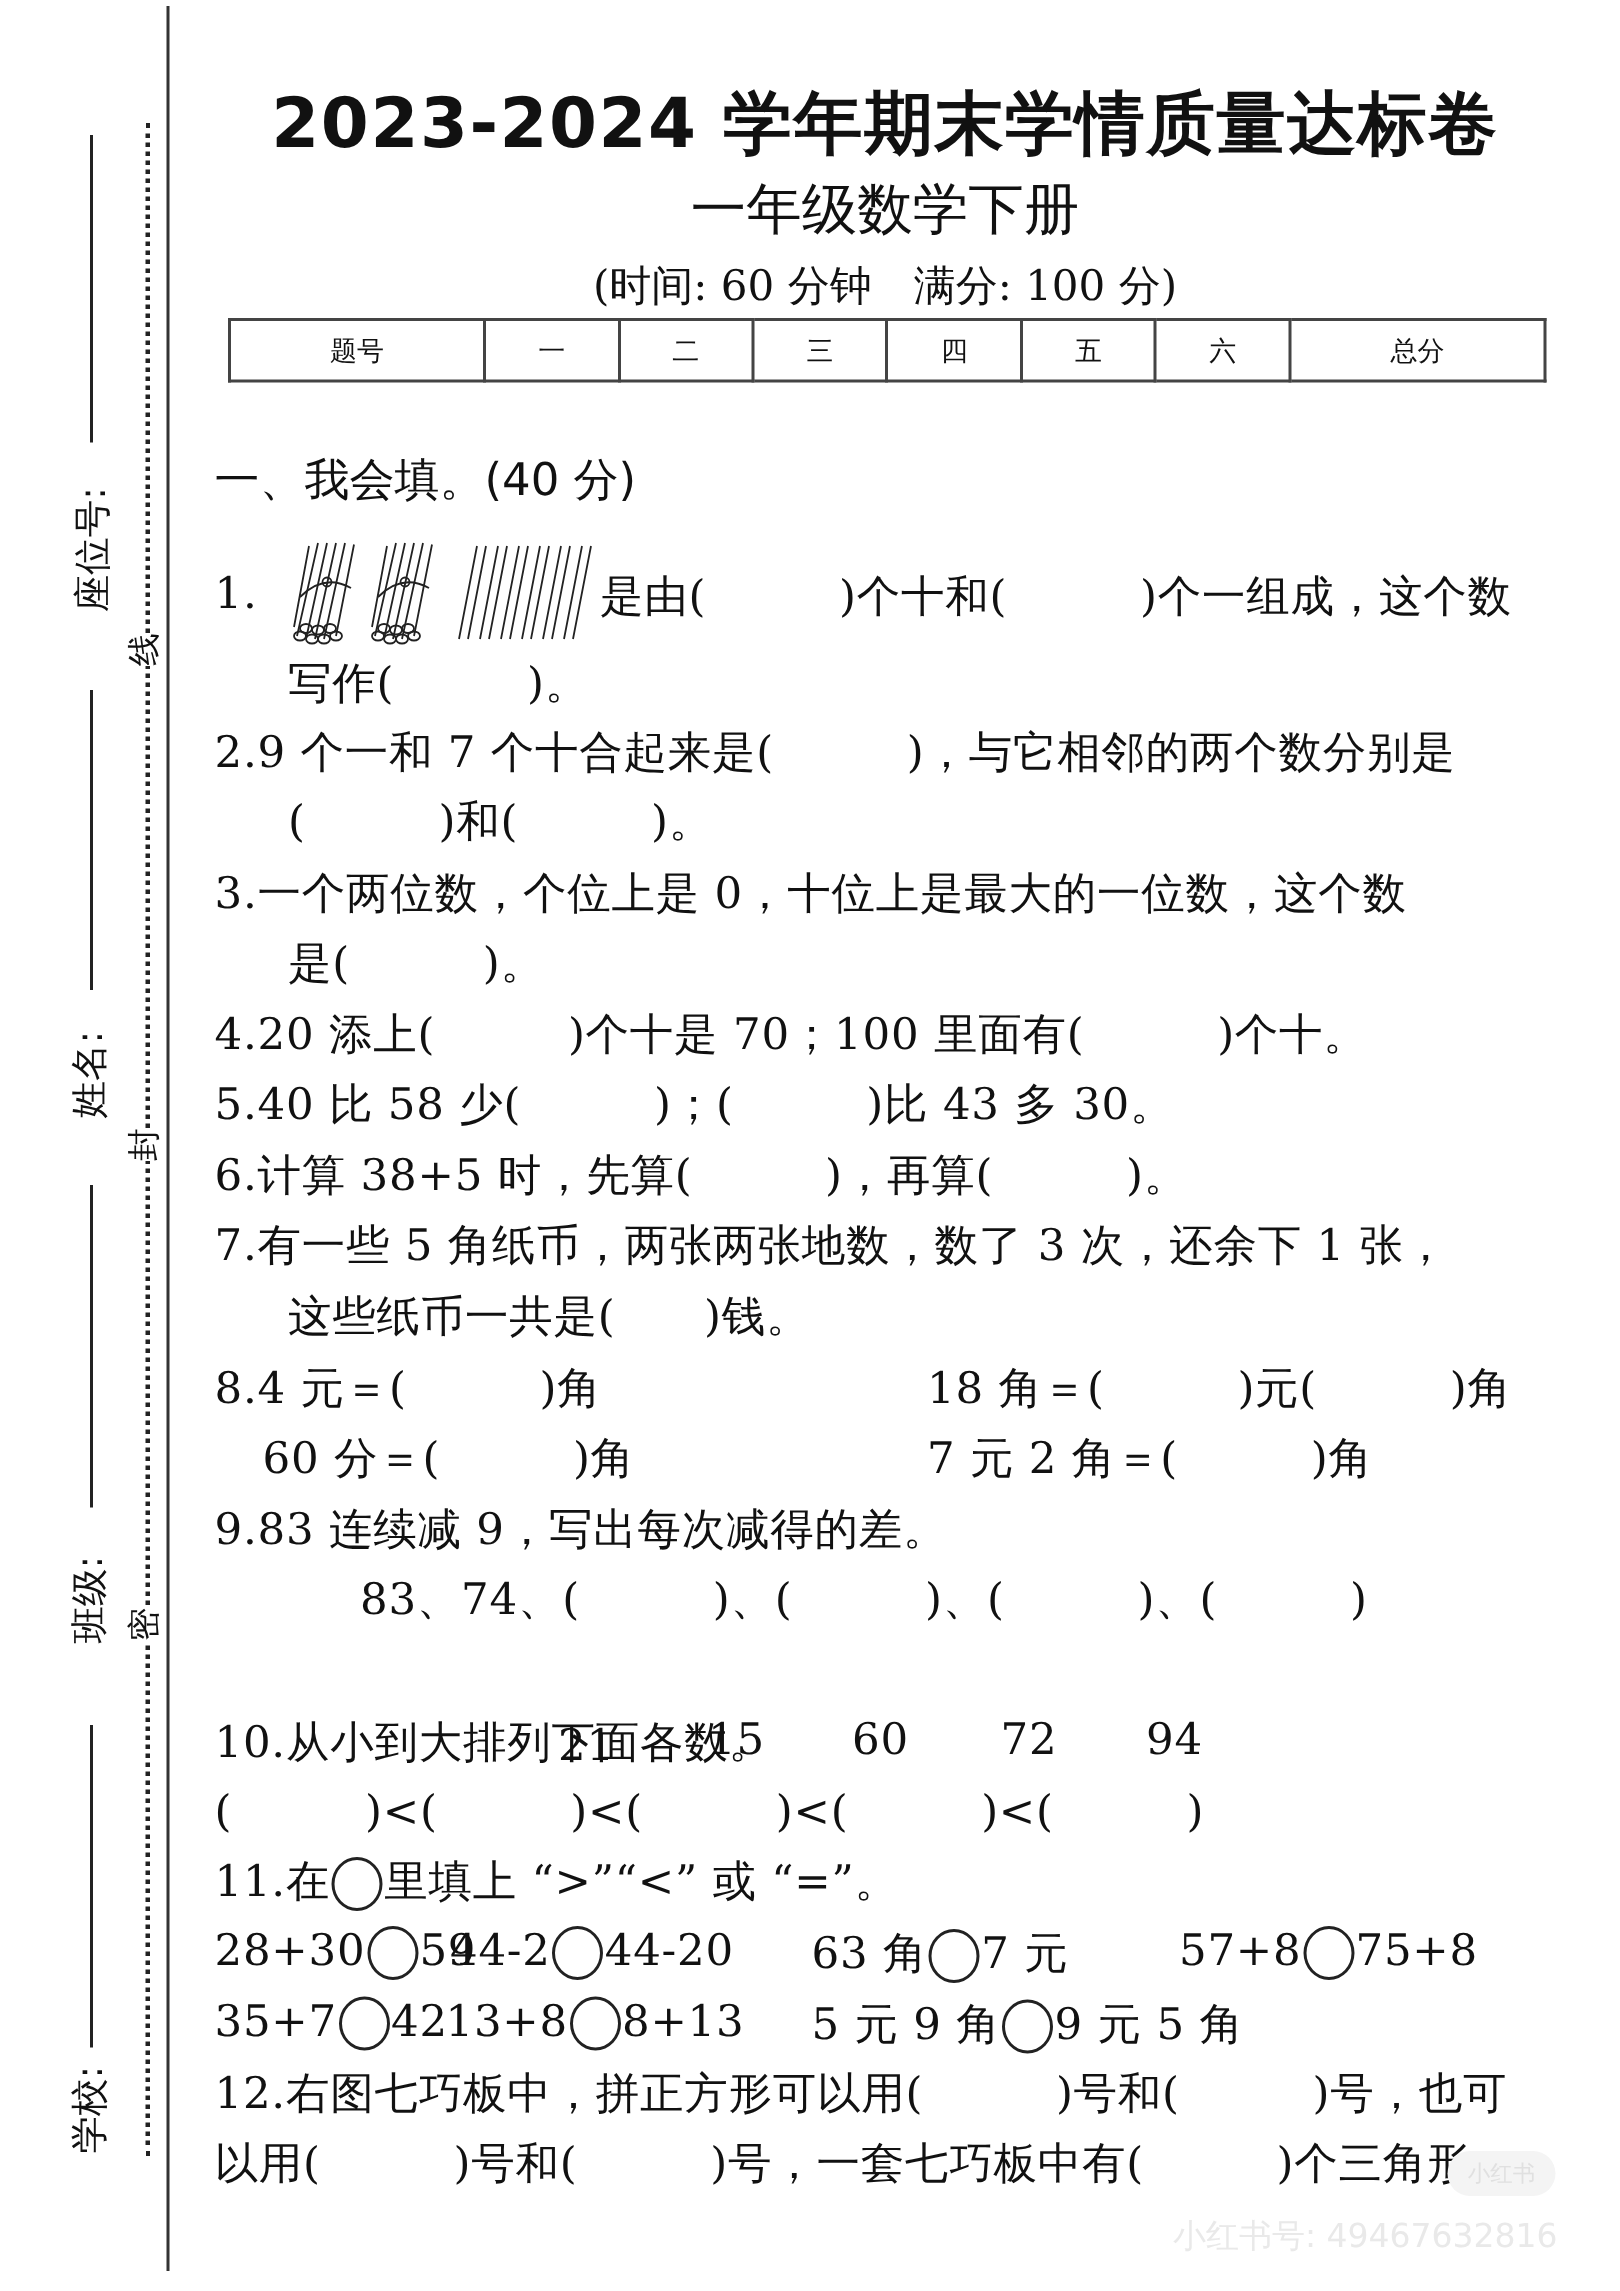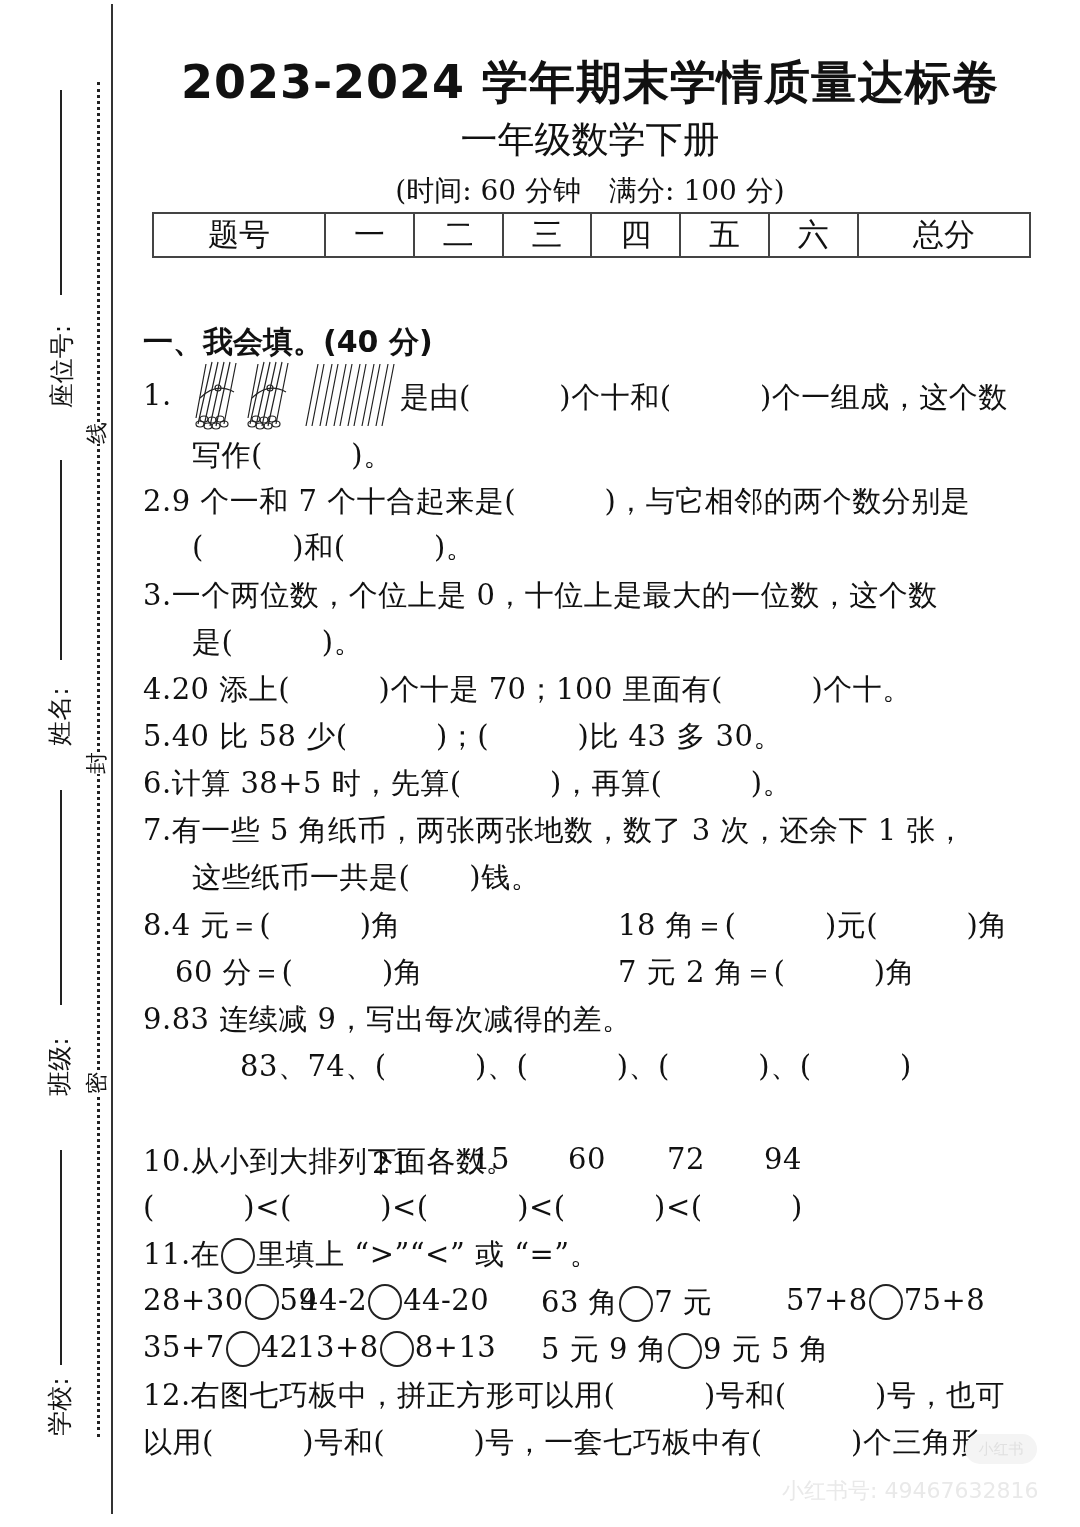--- a/index.html
+++ b/index.html
@@ -10,23 +10,23 @@
   .dot-rule { position:absolute; left:97px; top:82px; width:0; height:1355px; border-left:3px dotted #222; }
   .seal-char { position:absolute; left:86px; font-size:22px; background:#fff; transform:rotate(-90deg); line-height:22px; font-family:"DejaVu Serif",serif; }
   .vlabel { position:absolute; left:36px; transform:rotate(-90deg); transform-origin:center; font-size:25px; white-space:nowrap; font-family:"DejaVu Sans",sans-serif; }
   .vline { position:absolute; left:60px; width:2px; background:#222; }
 
   .title { position:absolute; left:140px; width:900px; top:52px; text-align:center; font-family:"DejaVu Sans","Liberation Sans",sans-serif; font-weight:bold; font-size:46px; letter-spacing:1px; }
   .subtitle { position:absolute; left:140px; width:900px; top:115px; text-align:center; font-family:"DejaVu Sans",sans-serif; font-size:37px; }
   .meta { position:absolute; left:140px; width:900px; top:172px; text-align:center; font-size:28px; }
 
   table.score { position:absolute; left:152px; top:212px; width:879px; border-collapse:collapse; }
-  table.score td { border:2px solid #444; height:39px; text-align:center; font-size:31px; font-family:"DejaVu Serif",serif; padding:0; }
+  table.score td { border:2px solid #444; height:39px; text-align:center; font-size:18px; font-family:"DejaVu Serif",serif; padding:0; }
 
-  .section { position:absolute; left:143px; top:322px; font-family:"DejaVu Sans",sans-serif; font-weight:bold; font-size:30px; }
+  .section { position:absolute; left:143px; top:300px; font-family:"DejaVu Sans",sans-serif; font-weight:normal; font-size:30px; }
   .q { position:absolute; font-size:29px; white-space:pre; letter-spacing:0.5px; }
   .wm { position:absolute; color:#e9e9e9; font-size:22px; font-family:"DejaVu Sans",sans-serif; }
   .wm-badge { position:absolute; left:965px; top:1434px; width:72px; height:30px; border-radius:15px; background:#f4f4f4; color:#e0e0e0; font-size:15px; text-align:center; line-height:30px; font-family:"DejaVu Sans",sans-serif; }
   .circle { display:inline-block; width:34px; height:36px; border:2px solid #222; border-radius:50%; vertical-align:middle; margin:0 1px; box-sizing:border-box; }
 </style>
 </head>
 <body>
 
 <div class="solid-rule"></div>
 <div class="dot-rule"></div>

